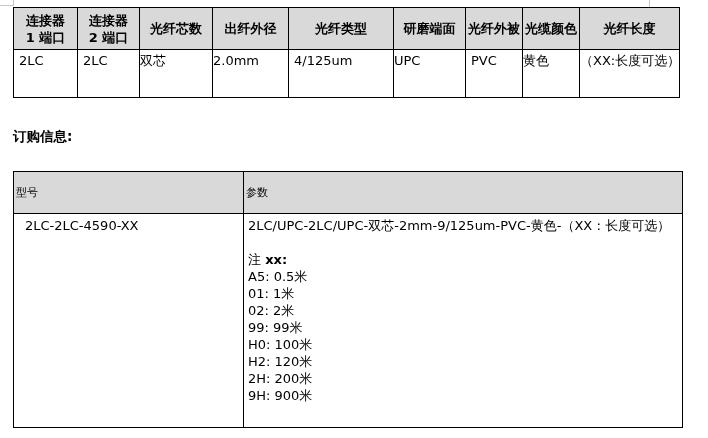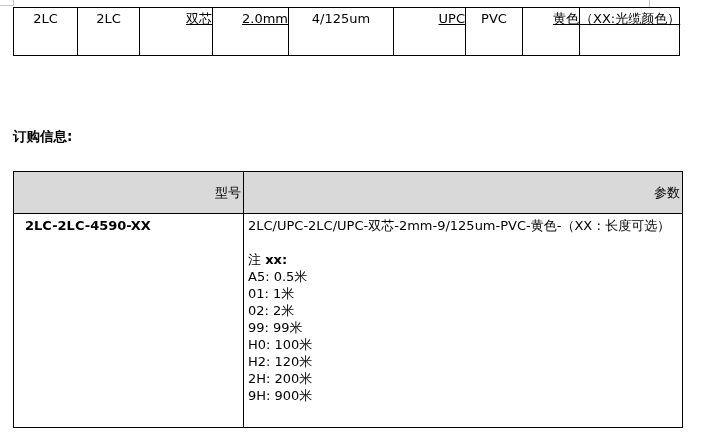--- a/index.html
+++ b/index.html
@@ -26,37 +26,37 @@
   #spec-table { left:13px; top:7px; width:666px; }
   #spec-table th {
     background:#d9d9d9; font-weight:bold; font-size:13px; line-height:17px;
     text-align:center; vertical-align:middle; white-space:pre-line;
     height:41px; padding:0 1px;
   }
   #spec-table td {
     height:41px; vertical-align:top; padding:3px 5px;
     font-size:13px; line-height:16px; white-space:nowrap;
   }
-  #spec-table td.ac { text-align:right; padding:3px 0;text-decoration:underline; }
-  #spec-table td.al { text-align:center;margin-top:17px; }
+  #spec-table td.ac { text-align:left; padding:3px 0; }
+  #spec-table td.al { text-align:left;margin-top:17px; }
 
   
   .order-heading {
     position:absolute; left:13px; top:128px;
     font-weight:bold; font-size:13.5px; line-height:17px;
   }
 
   
   #order-table { left:13px; top:171px; width:669px; }
   #order-table th {
-    background:#d9d9d9; font-weight:normal; font-size:13px;
-    text-align:right; vertical-align:middle; height:41px; padding:0 2px;
+    background:#d9d9d9; font-weight:normal; font-size:11px;
+    text-align:left; vertical-align:middle; height:41px; padding:0 2px;
   }
   #order-table td { vertical-align:top; font-size:13px; }
-  #order-table td.model-cell { height:209px; padding:4px 6px 0 11px; white-space:nowrap;font-weight:bold; }
+  #order-table td.model-cell { height:209px; padding:4px 6px 0 11px; white-space:nowrap; }
   #order-table td.params-cell { padding:3px 5px 3px 4px;margin-top:23px; }
   .pline { line-height:17px; white-space:nowrap; }
   .pline-blank { height:17px; }
   .note-bold { font-weight:bold; }
 </style>
 </head>
 <body>
 
 <div class="doc">
 
@@ -69,30 +69,43 @@
         <col style="width:62px">
         <col style="width:73px">
       <col style="width:76px">
         <col style="width:105px">
         <col style="width:72px">
       <col style="width:57px">
         <col style="width:57px">
         <col style="width:100px">
     </colgroup>
     <tbody>
+        <tr>
+      <th>连接器
+1 端口</th>
+      <th>连接器
+2 端口</th>
+      <th>光纤芯数</th>
+      <th>出纤外径</th>
+      <th>光纤类型</th>
+      <th>研磨端面</th>
+      <th>光纤外被</th>
+      <th>光缆颜色</th>
+      <th>光纤长度</th>
+    </tr>
     <tr>
       <td class="al">2LC</td>
       <td class="al">2LC</td>
       <td class="ac">双芯</td>
       <td class="ac">2.0mm</td>
       <td class="al">4/125um</td>
       <td class="ac">UPC</td>
       <td class="al">PVC</td>
       <td class="ac">黄色</td>
-      <td class="ac">（XX:光缆颜色）</td>
+      <td class="ac">（XX:长度可选）</td>
     </tr>
   </tbody>
     </table>
 
   <div class="order-heading">订购信息:</div>
 
   <table id="order-table">
     <colgroup>
       <col style="width:230px">
         <col style="width:439px">

